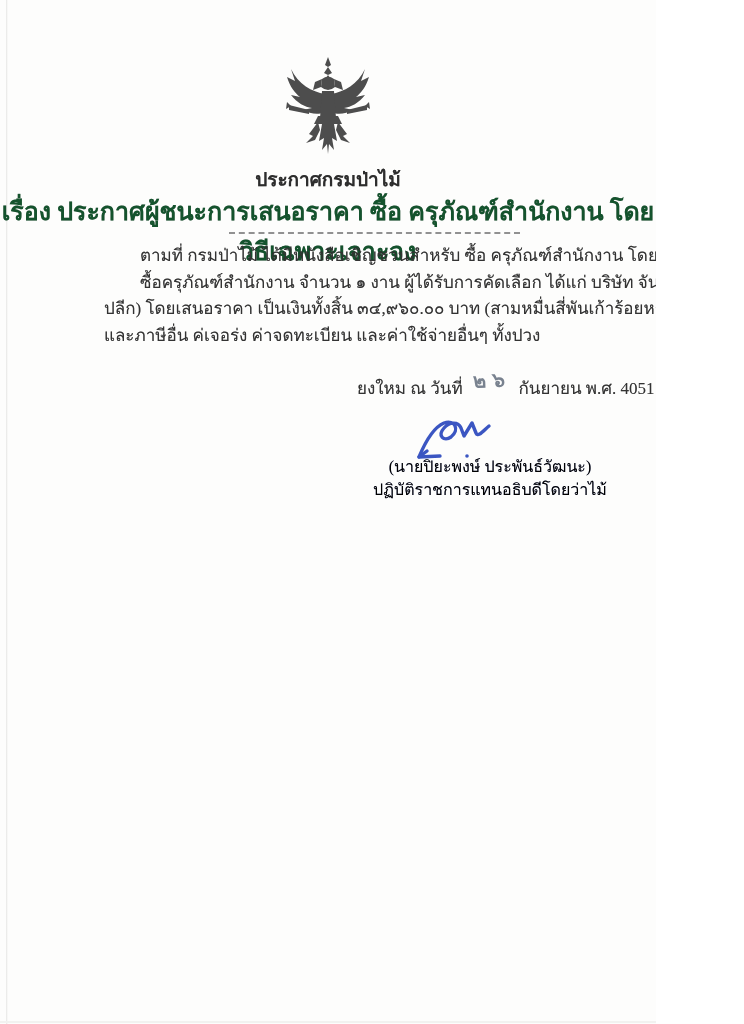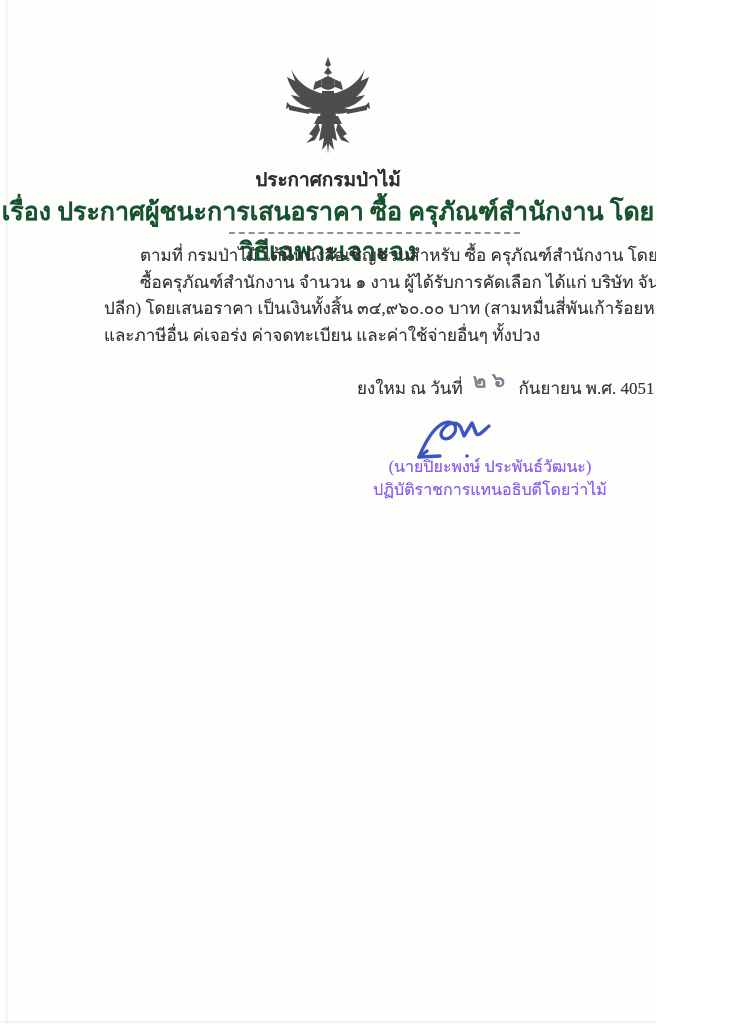--- a/index.html
+++ b/index.html
@@ -59,21 +59,21 @@
     margin:0 8px 0 10px;
     transform:translateY(-7px) rotate(-2deg);
     text-shadow:none;
     font-weight:bold;
   }
   .signature-wrap{
     position:absolute;top:415px;left:400px;width:110px;height:50px;
   }
   .sig-block{
     position:absolute;top:456px;left:340px;width:300px;
-    text-align:center;color:#8b5cf6;
+    text-align:center;color:#000000;
     font-size:16px;line-height:21.5px;
     text-shadow:0 0 .4px rgba(46,67,171,.45);
   }
   .sig-name{margin-bottom:1px;}
 </style>
 </head>
 <body>
 
 <div class="page">
 

